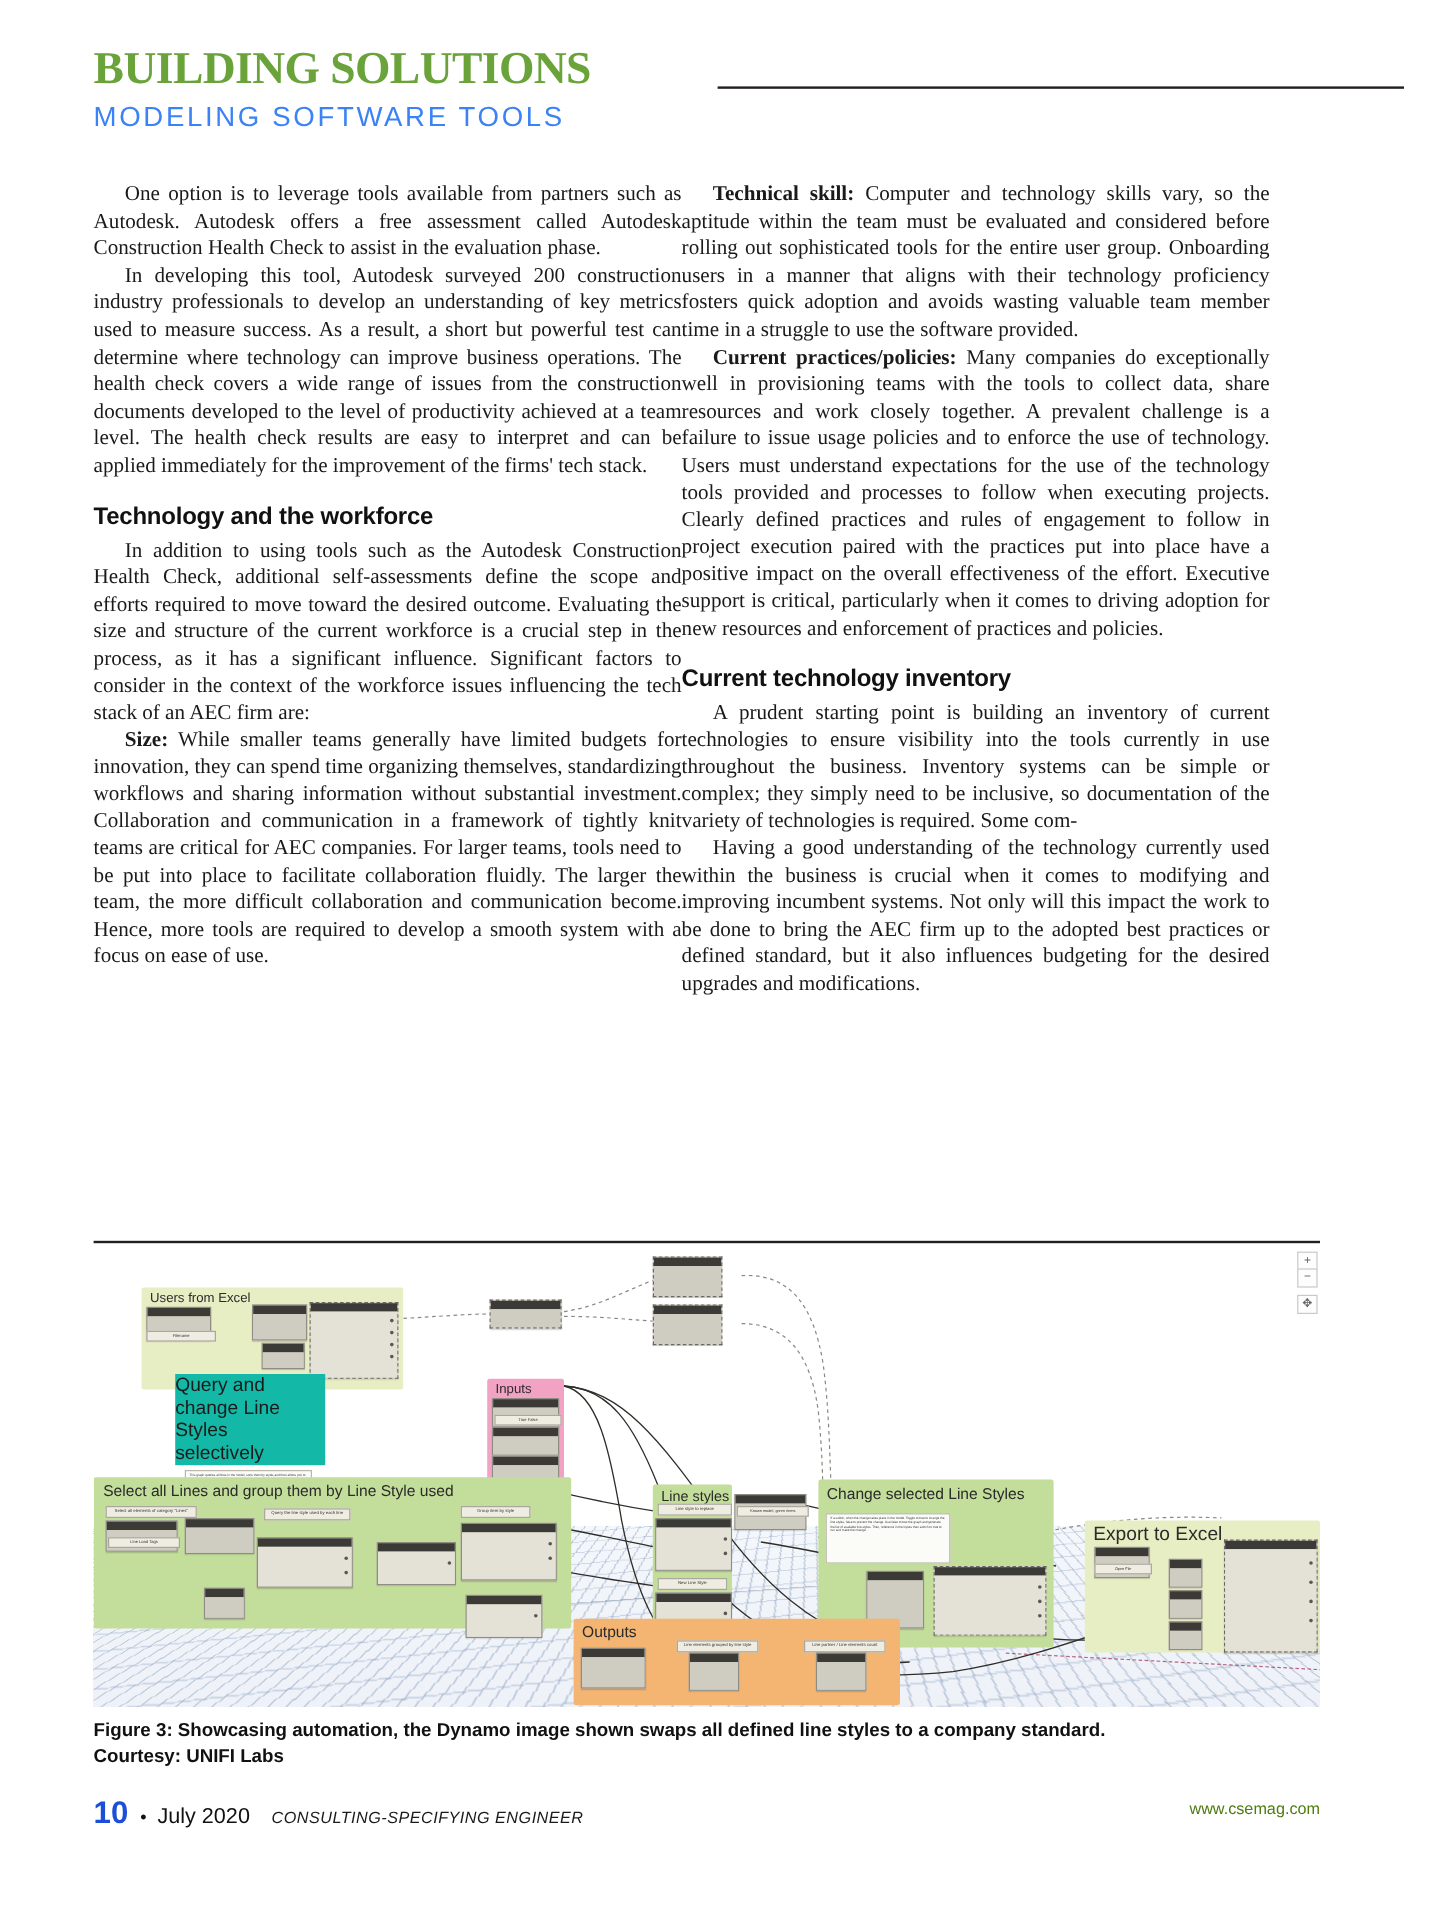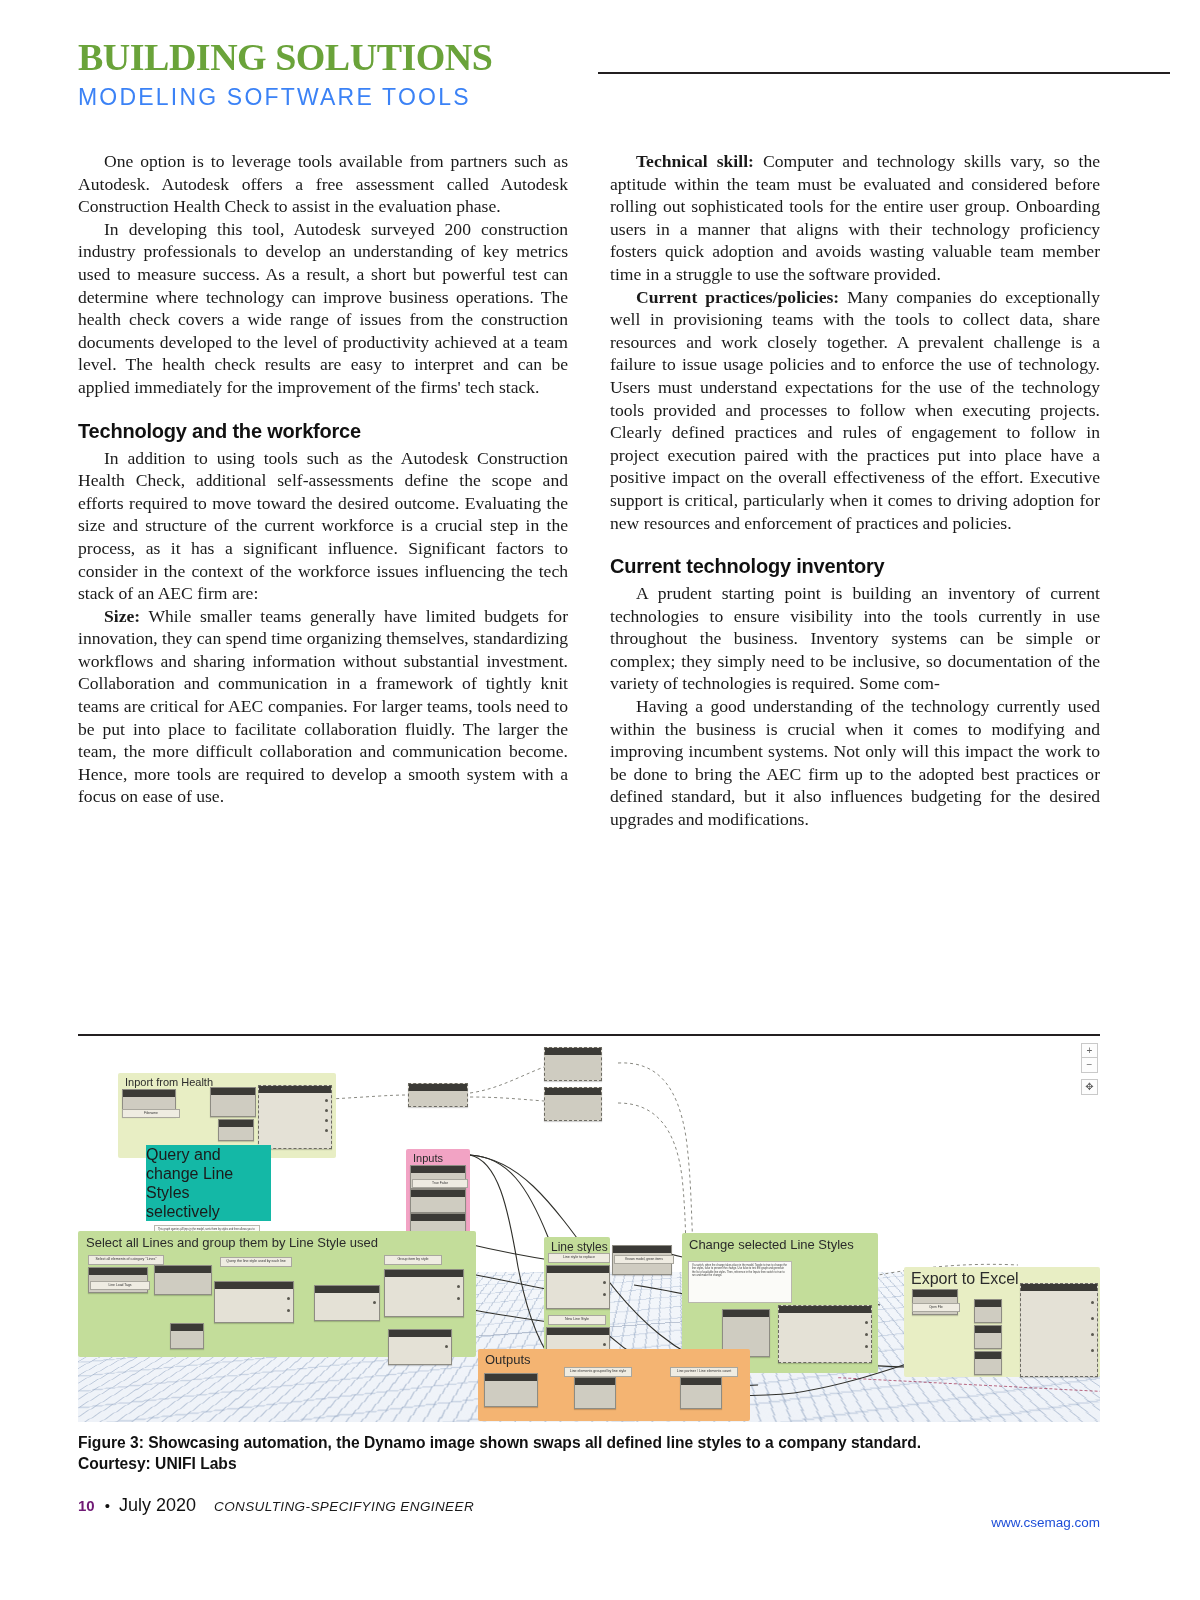--- a/index.html
+++ b/index.html
@@ -53,21 +53,20 @@
     font-weight: 300;
   }
 
   
   .columns {
     position: absolute;
     left: 78px;
     top: 150px;
     width: 1022px;
     display: flex;
-    gap: 42px;
   }
   .col {
     width: 490px;
   }
   .col p {
     margin: 0;
     font-size: 17.6px;
     line-height: 22.6px;
     text-align: justify;
     text-justify: inter-word;
@@ -254,22 +253,22 @@
   .footer {
     position: absolute;
     left: 78px;
     top: 1495px;
     width: 1022px;
     height: 28px;
   }
   .footer .pg {
     font-family: "Liberation Sans", sans-serif;
     font-weight: bold;
-    font-size: 15px;
-    color: #701a75;
+    font-size: 26px;
+    color: #1d4ed8;
   }
   .footer .dot {
     font-family: "Liberation Sans", sans-serif;
     font-size: 15px;
     color: #111;
     margin: 0 9px 0 10px;
     vertical-align: 2px;
   }
   .footer .issue {
     font-family: "Liberation Sans", sans-serif;
@@ -280,24 +279,24 @@
     font-family: "Liberation Sans", sans-serif;
     font-style: italic;
     font-size: 13.5px;
     letter-spacing: .4px;
     color: #1a1a1a;
     margin-left: 18px;
   }
   .footer .url {
     position: absolute;
     right: 0;
-    top: 20px;
+    top: 5px;
     font-family: "Liberation Sans", sans-serif;
     font-size: 13.5px;
-    color: #1d4ed8;
+    color: #4d7c0f;
   }
   .footer-left { position: absolute; left: 0; top: 0; display: flex; align-items: baseline; }
 </style>
 </head>
 <body>
 
 <div class="page-header">
   <div class="kicker-row">
     <span class="kicker-title">BUILDING SOLUTIONS</span>
     <span class="kicker-rule"></span>
@@ -360,21 +359,21 @@
         <path d="M392,56 C420,52 440,40 466,30"></path>
         <path d="M392,60 C420,60 440,62 466,64"></path>
         <path d="M540,26 C580,24 600,50 608,100 C616,160 612,220 620,260"></path>
         <path d="M540,66 C578,66 598,92 604,140 C610,196 606,240 612,268"></path>
         <path d="M620,260 C650,262 680,250 704,240"></path>
         <path d="M612,268 C660,266 720,254 790,240 C850,228 900,226 940,228"></path>
       </g>
     </svg>
 
     <div class="grp olive" style="left:40px; top:36px; width:218px; height:85px;">
-      <span class="grp-label">Inport from Health</span>
+      <span class="grp-label">Users from Excel</span>
     </div>
     <div class="node" style="left:44px; top:52px; width:52px; height:26px;">
       <div class="hdr"></div>
         <div class="bdy"></div>
     </div>
     <div class="node-cap" style="left:44px; top:72px; width:52px; height:7px; font-size:3.4px; line-height:7px;">Filename</div>
     <div class="node" style="left:132px; top:50px; width:44px; height:28px;">
       <div class="hdr"></div>
         <div class="bdy"></div>
     </div>

